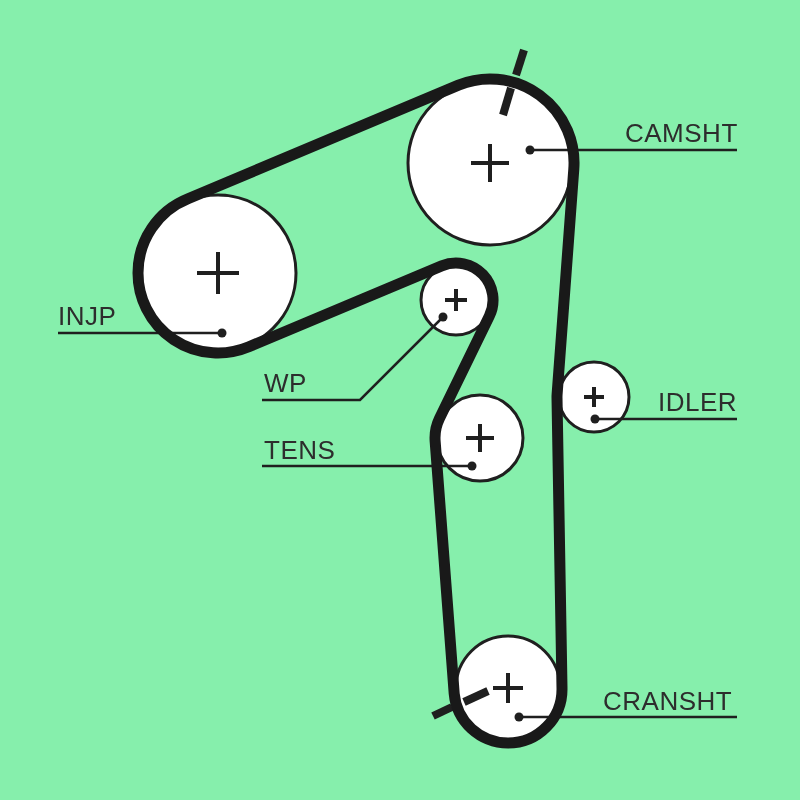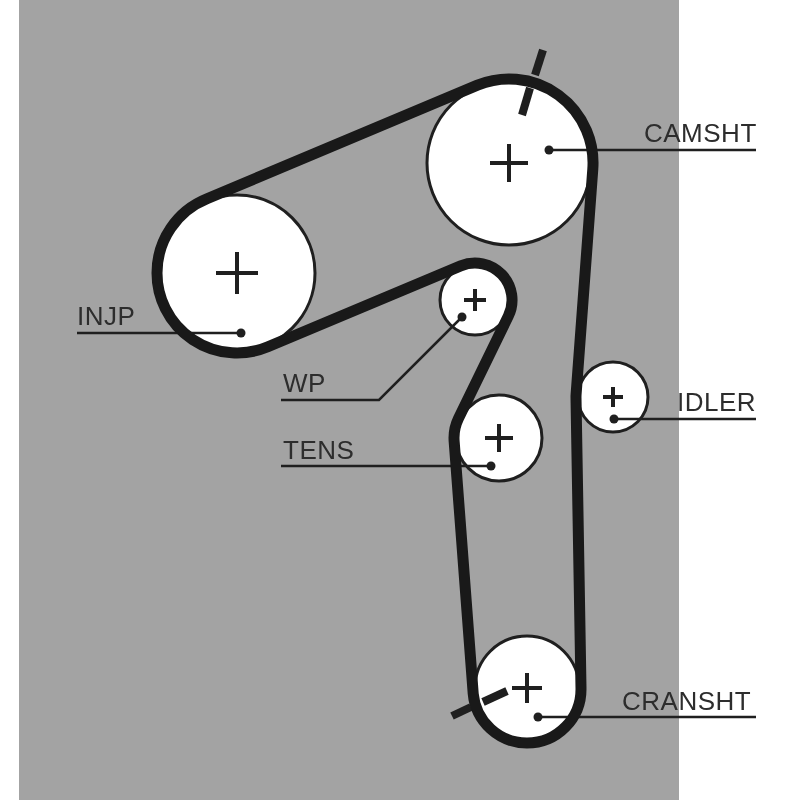--- a/index.html
+++ b/index.html
@@ -1,26 +1,25 @@
 <!DOCTYPE html>
 <html><head>
 <meta charset="utf-8">
 <style>
   html, body {
     margin: 0;
     padding: 0;
     background: #ffffff;
   }
   .stage {
-    width: 660px;
+    width: 800px;
     height: 800px;
     position: relative;
-    background: #a3a3a3;
+    background: #86efac;
     font-family: "Liberation Sans", sans-serif;
-    margin-left: 19px;
   }
   svg { display: block; }
 
   .pulley-circle {
     fill: #ffffff;
     stroke: #1f1f1f;
     stroke-width: 3;
   }
   .cross {
     stroke: #1f1f1f;

